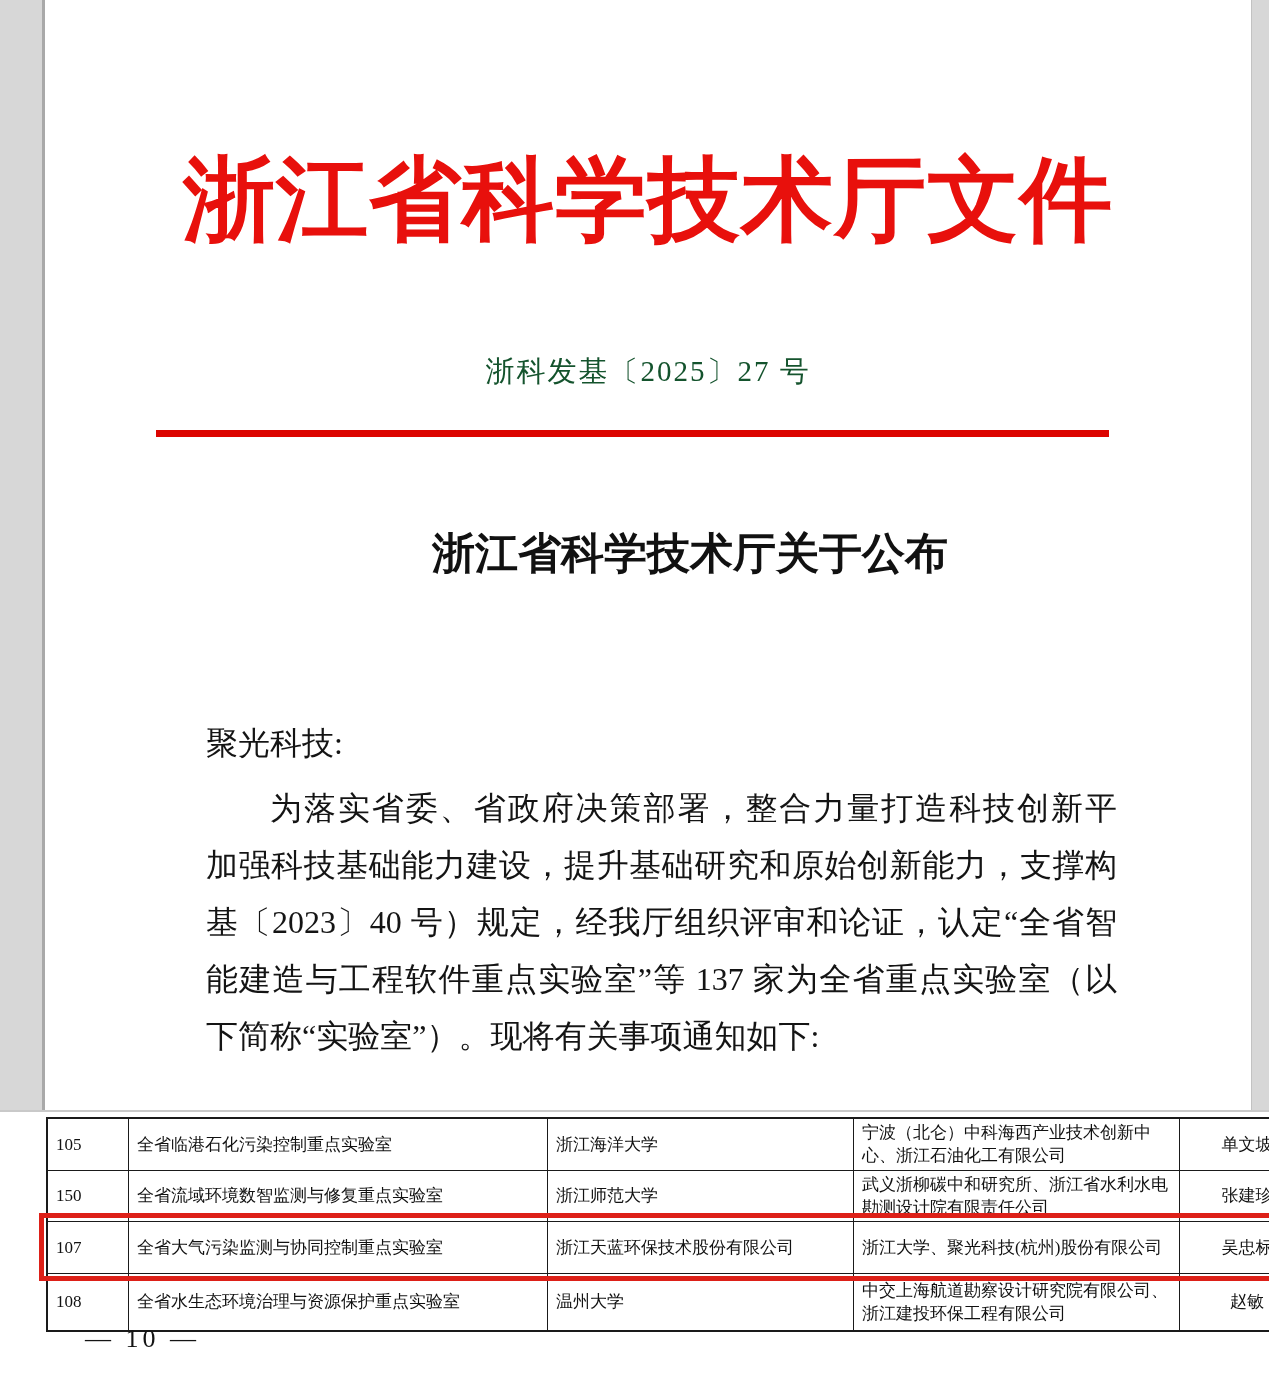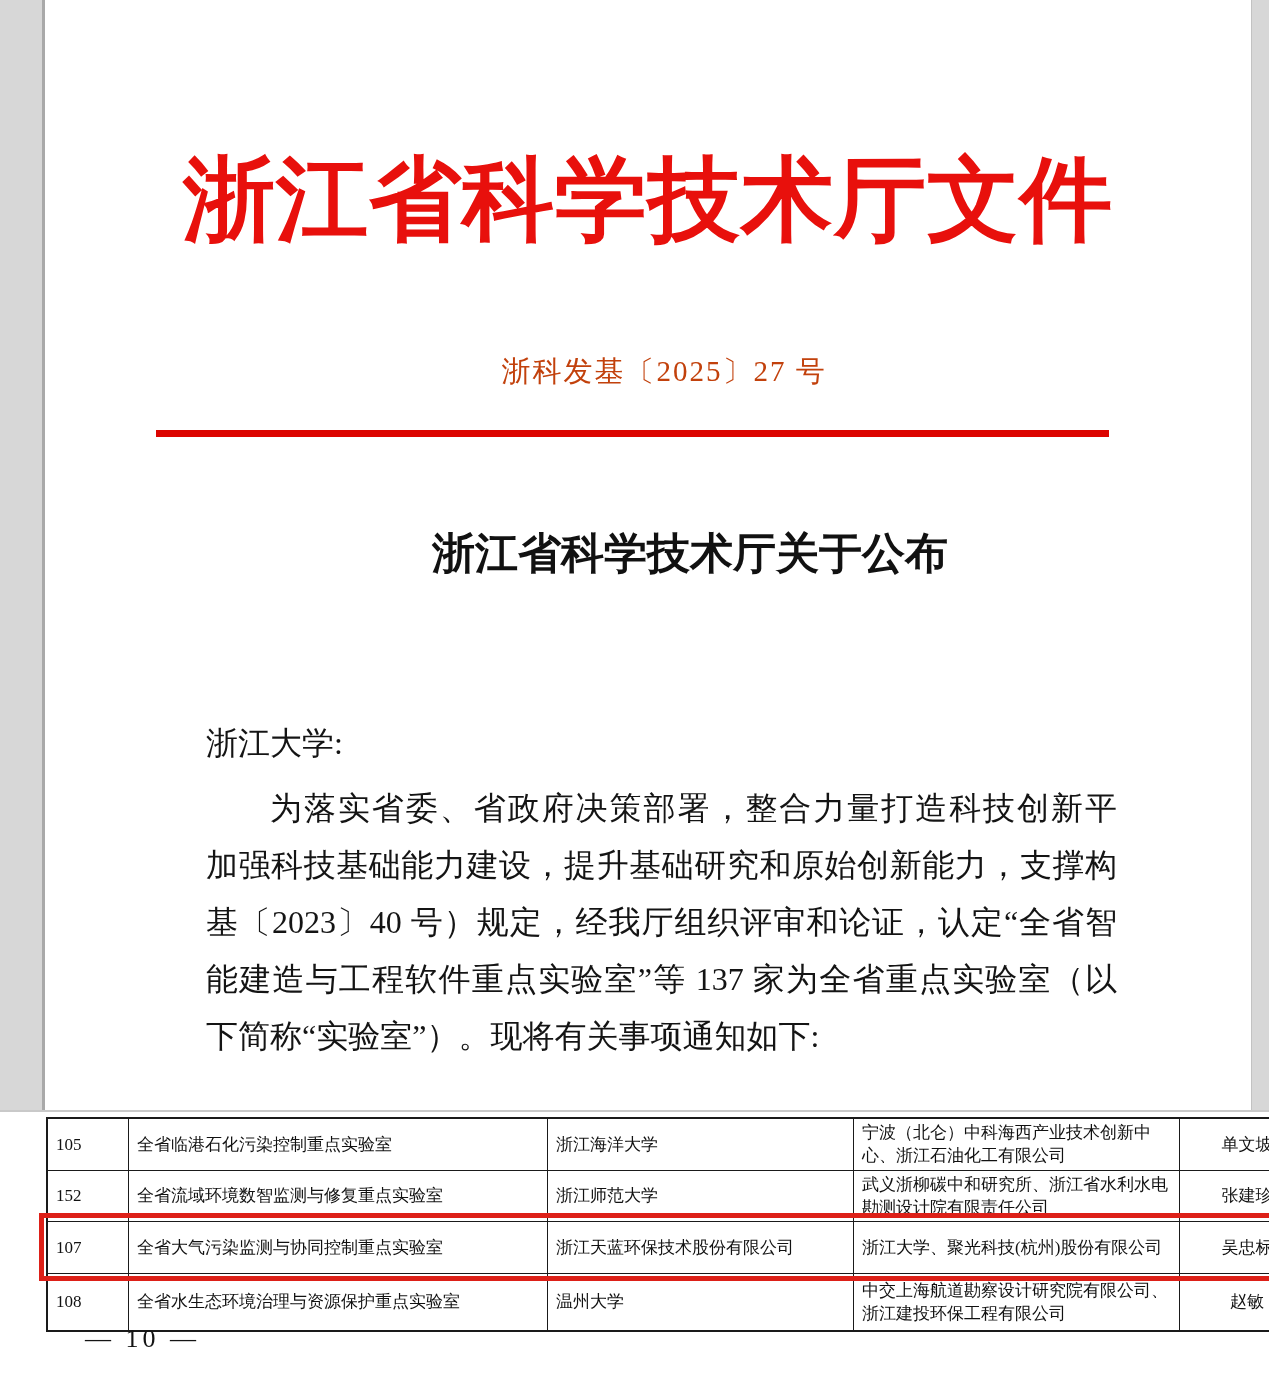--- a/index.html
+++ b/index.html
@@ -31,24 +31,24 @@
 
   .agency-header {
     position: absolute; top: 138px; left: 0; width: 100%;
     text-align: center;
     font-size: 92px; font-weight: 700;
     color: #e8100c;
     letter-spacing: 1px;
     white-space: nowrap;
   }
   .doc-number {
-    position: absolute; top: 352px; left: 16px; width: 100%;
+    position: absolute; top: 352px; left: 0; width: 100%;
     text-align: center;
     font-size: 29px;
-    color: #c2410c;
+    color: #14532d;
     letter-spacing: 2px;
   }
   .red-rule {
     position: absolute; top: 430px; left: 111px;
     width: 953px; height: 7px;
     background: #dc0400;
   }
   .doc-title {
     position: absolute; top: 518px; left: 0; width: 100%;
     text-align: center;
@@ -126,21 +126,21 @@
       <div class="agency-header">浙江省科学技术厅文件</div>
 
       <div class="doc-number">浙科发基〔2025〕27 号</div>
 
       <div class="red-rule"></div>
 
       <div class="doc-title">
         <div>浙江省科学技术厅关于公布</div>
       </div>
 
-      <div class="salutation">浙江大学:</div>
+      <div class="salutation">聚光科技:</div>
 
       <div class="body-text">
         <div class="bline jfull indent">为落实省委、省政府决策部署，整合力量打造科技创新平台，</div>
         <div class="bline jfull">加强科技基础能力建设，提升基础研究和原始创新能力，支撑构</div>
         <div class="bline jfull">基〔2023〕40 号）规定，经我厅组织评审和论证，认定“全省智</div>
         <div class="bline jfull">能建造与工程软件重点实验室”等 137 家为全省重点实验室（以</div>
         <div class="bline">下简称“实验室”）。现将有关事项通知如下:</div>
       </div>
 
     </div>
@@ -151,21 +151,21 @@
     <table class="labs">
       <tbody>
         <tr class="r105">
           <td class="c-no">105</td>
           <td class="c-lab">全省临港石化污染控制重点实验室</td>
           <td class="c-inst">浙江海洋大学</td>
           <td class="c-part">宁波（北仑）中科海西产业技术创新中心、浙江石油化工有限公司</td>
           <td class="c-dir">单文坡</td>
         </tr>
         <tr class="r106">
-          <td class="c-no">152</td>
+          <td class="c-no">150</td>
           <td class="c-lab">全省流域环境数智监测与修复重点实验室</td>
           <td class="c-inst">浙江师范大学</td>
           <td class="c-part">武义浙柳碳中和研究所、浙江省水利水电勘测设计院有限责任公司</td>
           <td class="c-dir">张建珍</td>
         </tr>
         <tr class="r107 highlight">
           <td class="c-no">107</td>
           <td class="c-lab">全省大气污染监测与协同控制重点实验室</td>
           <td class="c-inst">浙江天蓝环保技术股份有限公司</td>
           <td class="c-part">浙江大学、聚光科技(杭州)股份有限公司</td>

